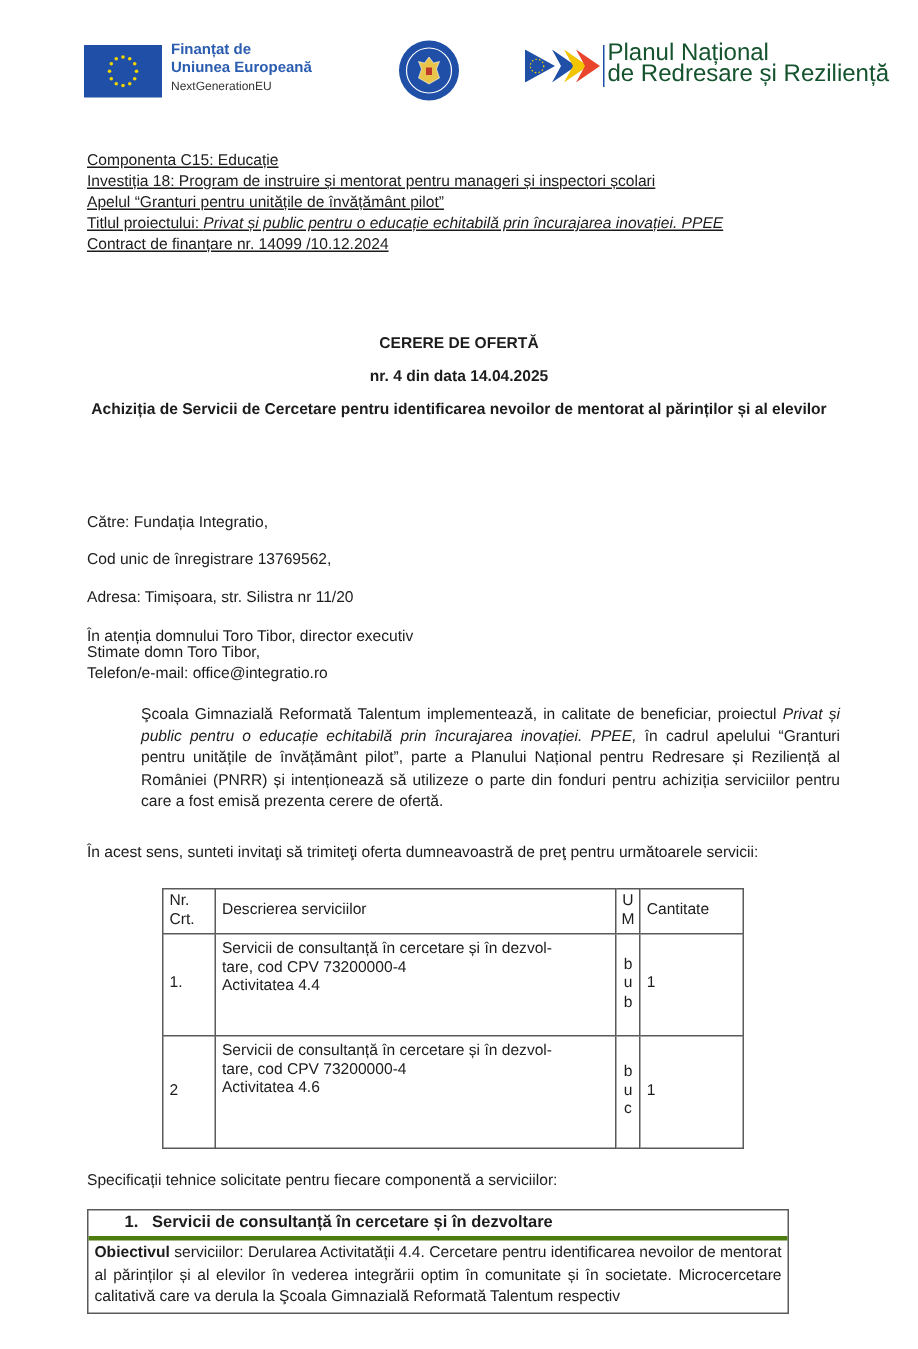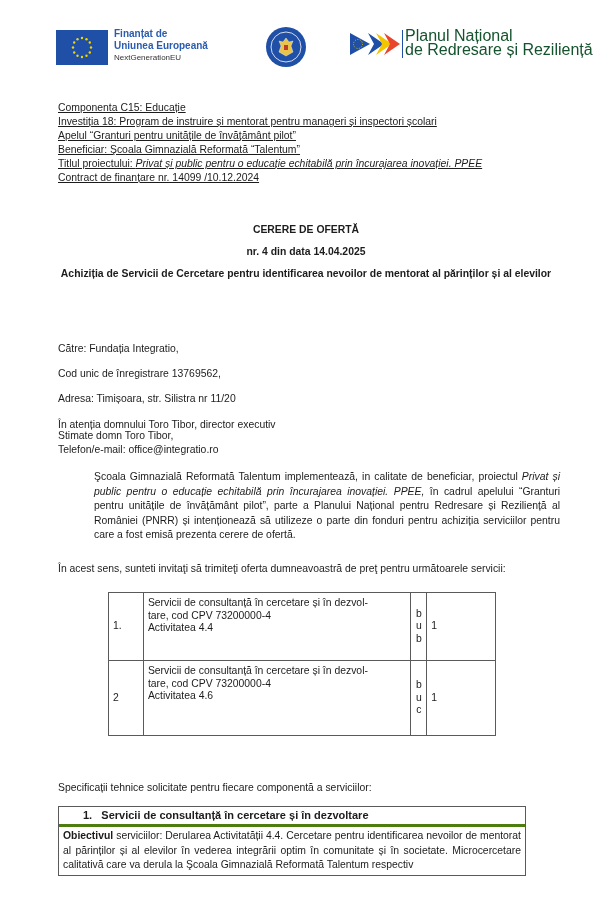--- a/index.html
+++ b/index.html
@@ -98,21 +98,20 @@
 <div class="abs pnrr-bar"></div>
 <div class="abs pnrr-text">
   <div class="pnrr-t">Planul Național</div>
   <div class="pnrr-t">de Redresare și Reziliență</div>
 </div>
 
 <div class="abs meta">
   <div>Componenta C15: Educație</div>
   <div>Investiția 18: Program de instruire și mentorat pentru manageri și inspectori școlari</div>
   <div>Apelul “Granturi pentru unitățile de învățământ pilot”</div>
-  <div>Beneficiar: Şcoala Gimnazială Reformată “Talentum”</div>
   <div><span>Titlul proiectului: </span><i>Privat și public pentru o educație echitabilă prin încurajarea inovației. PPEE</i></div>
   <div>Contract de finanțare nr. 14099 /10.12.2024</div>
 </div>
 
 <div class="abs center title-main">CERERE DE OFERTĂ</div>
 <div class="abs center title-nr">nr. 4 din data 14.04.2025</div>
 <div class="abs center title-sub" style="white-space: normal;">Achiziția de Servicii de Cercetare pentru identificarea nevoilor de mentorat al părinților și al elevilor</div>
 
 <div class="abs addr">
   <div>Către: Fundația Integratio,</div>
@@ -121,20 +120,26 @@
   <div>În atenția domnului Toro Tibor, director executiv</div>
   <div>Telefon/e-mail: office@integratio.ro</div>
 </div>
 
 <div class="abs salut">Stimate domn Toro Tibor,</div>
 <div class="abs para"><span>Şcoala Gimnazială Reformată Talentum implementează, in calitate de beneficiar, proiectul </span><i>Privat și public pentru o educație echitabilă prin încurajarea inovației. PPEE,</i><span> în cadrul apelului “Granturi pentru unitățile de învățământ pilot”, parte a Planului Național pentru Redresare și Reziliență al României (PNRR) și intenționează să utilizeze o parte din fonduri pentru achiziția serviciilor pentru care a fost emisă prezenta cerere de ofertă.</span></div>
 <div class="abs invite">În acest sens, sunteti invitaţi să trimiteţi oferta dumneavoastră de preţ pentru următoarele servicii:</div>
 
 <table class="svc">
   <tbody>
+      <tr class="hdr">
+    <td class="c-nr"><span style="display:inline-block;width:22px;white-space:normal;">Nr. Crt.</span></td>
+    <td class="c-desc">Descrierea serviciilor</td>
+    <td class="c-um"><span style="display:inline-block;width:9px;white-space:normal;word-break:break-all;">U M</span></td>
+    <td class="c-qt">Cantitate</td>
+  </tr>
   <tr class="r1">
     <td class="c-nr">1.</td>
     <td class="c-desc" style="vertical-align: top; padding-top: 4px;">
       <div>Servicii de consultanță în cercetare și în dezvol-</div>
       <div>tare, cod CPV 73200000-4</div>
       <div>Activitatea 4.4</div>
     </td>
     <td class="c-um um-stack">
       <span>b</span>
       <span>u</span>

